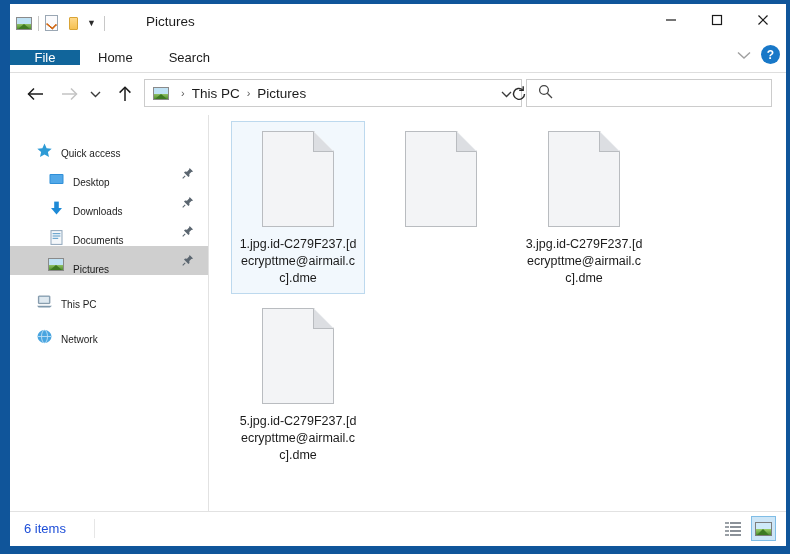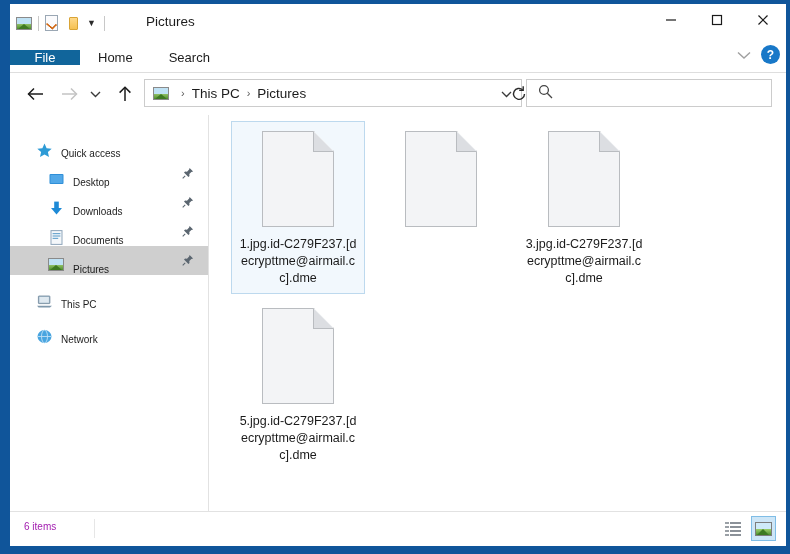--- a/index.html
+++ b/index.html
@@ -349,22 +349,22 @@
   .statusbar {
     position: absolute;
     left: 0; right: 0; bottom: 0;
     height: 34px;
     border-top: 1px solid #e2e2e2;
     background: #ffffff;
   }
   .status-text {
     position: absolute;
     left: 14px; top: 9px;
-    font-size: 10px;
-    color: #a21caf;
+    font-size: 13px;
+    color: #1d4ed8;
   }
   .status-sep {
     position: absolute;
     left: 84px; top: 7px;
     width: 1px; height: 19px;
     background: #e6e6e6;
   }
   .viewbtns {
     position: absolute;
     right: 10px; top: 4px;

